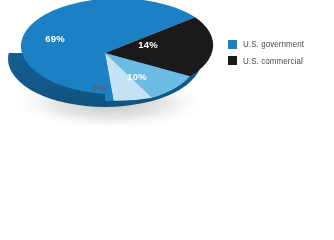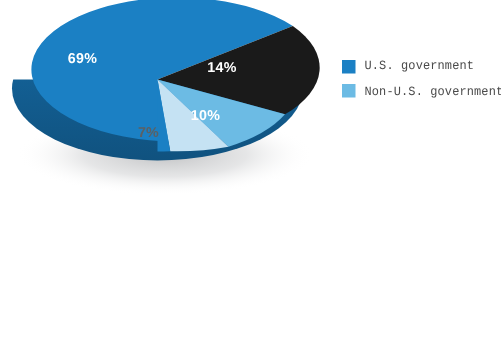--- a/index.html
+++ b/index.html
@@ -33,21 +33,20 @@
   .legend {
     position: absolute;
     left: 228px;
     top: 36px;
     width: 106px;
   }
   .legend-row {
     display: flex;
     align-items: center;
     height: 16.6px;
-    font-family: Liberation Mono, monospace;
   }
   .legend-swatch {
     width: 9px;
     height: 9px;
     flex: 0 0 9px;
     margin-right: 6px;
   }
   .legend-label {
     font-size: 8.4px;
     color: #4a4a4a;
@@ -110,18 +109,18 @@
       <text class="slice-label" x="99" y="91" text-anchor="middle" fill="#5c6063" font-family="Liberation Sans, sans-serif">7%</text>
     </svg>
   </div>
 
   <div class="legend">
     <div class="legend-row">
       <span class="legend-swatch" style="background:#1b80c4;"></span>
       <span class="legend-label">U.S. government</span>
     </div>
     <div class="legend-row">
-      <span class="legend-swatch" style="background:#6cbbe4;"></span>
-      <span class="legend-label">Non-U.S. government</span>
+      <span class="legend-swatch" style="background:#1a1a1a;"></span>
+      <span class="legend-label">U.S. commercial</span>
     </div>
   </div>
 
 </div>
 
 </body></html>

